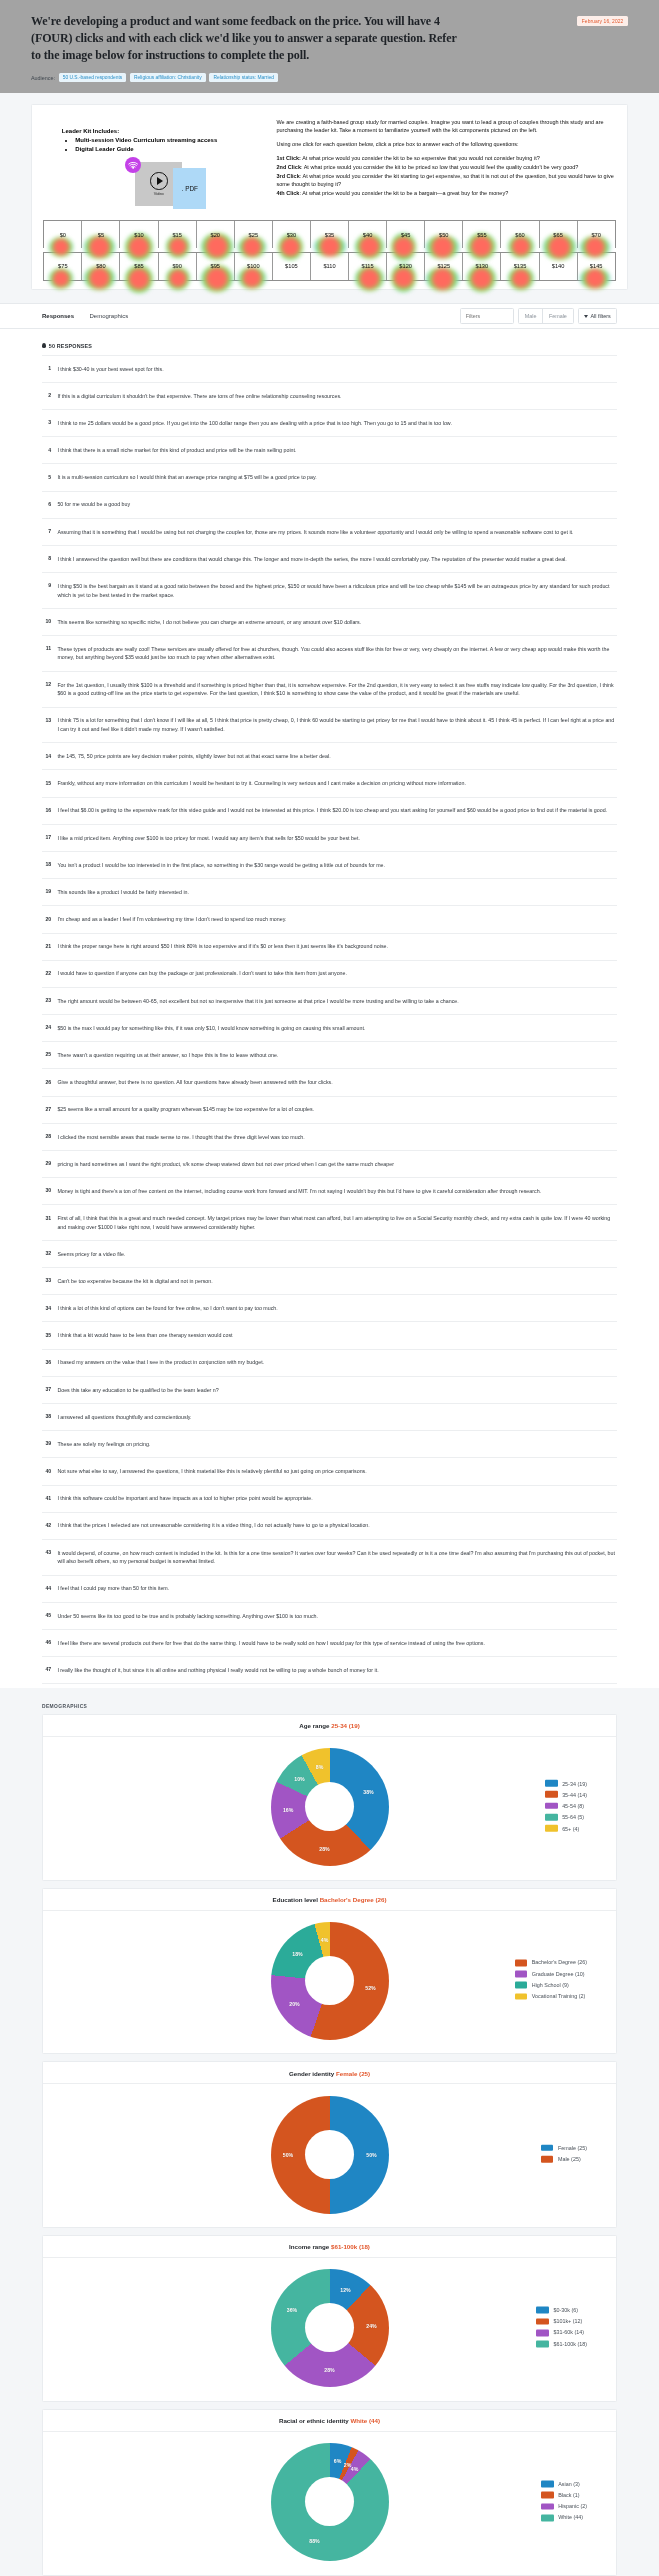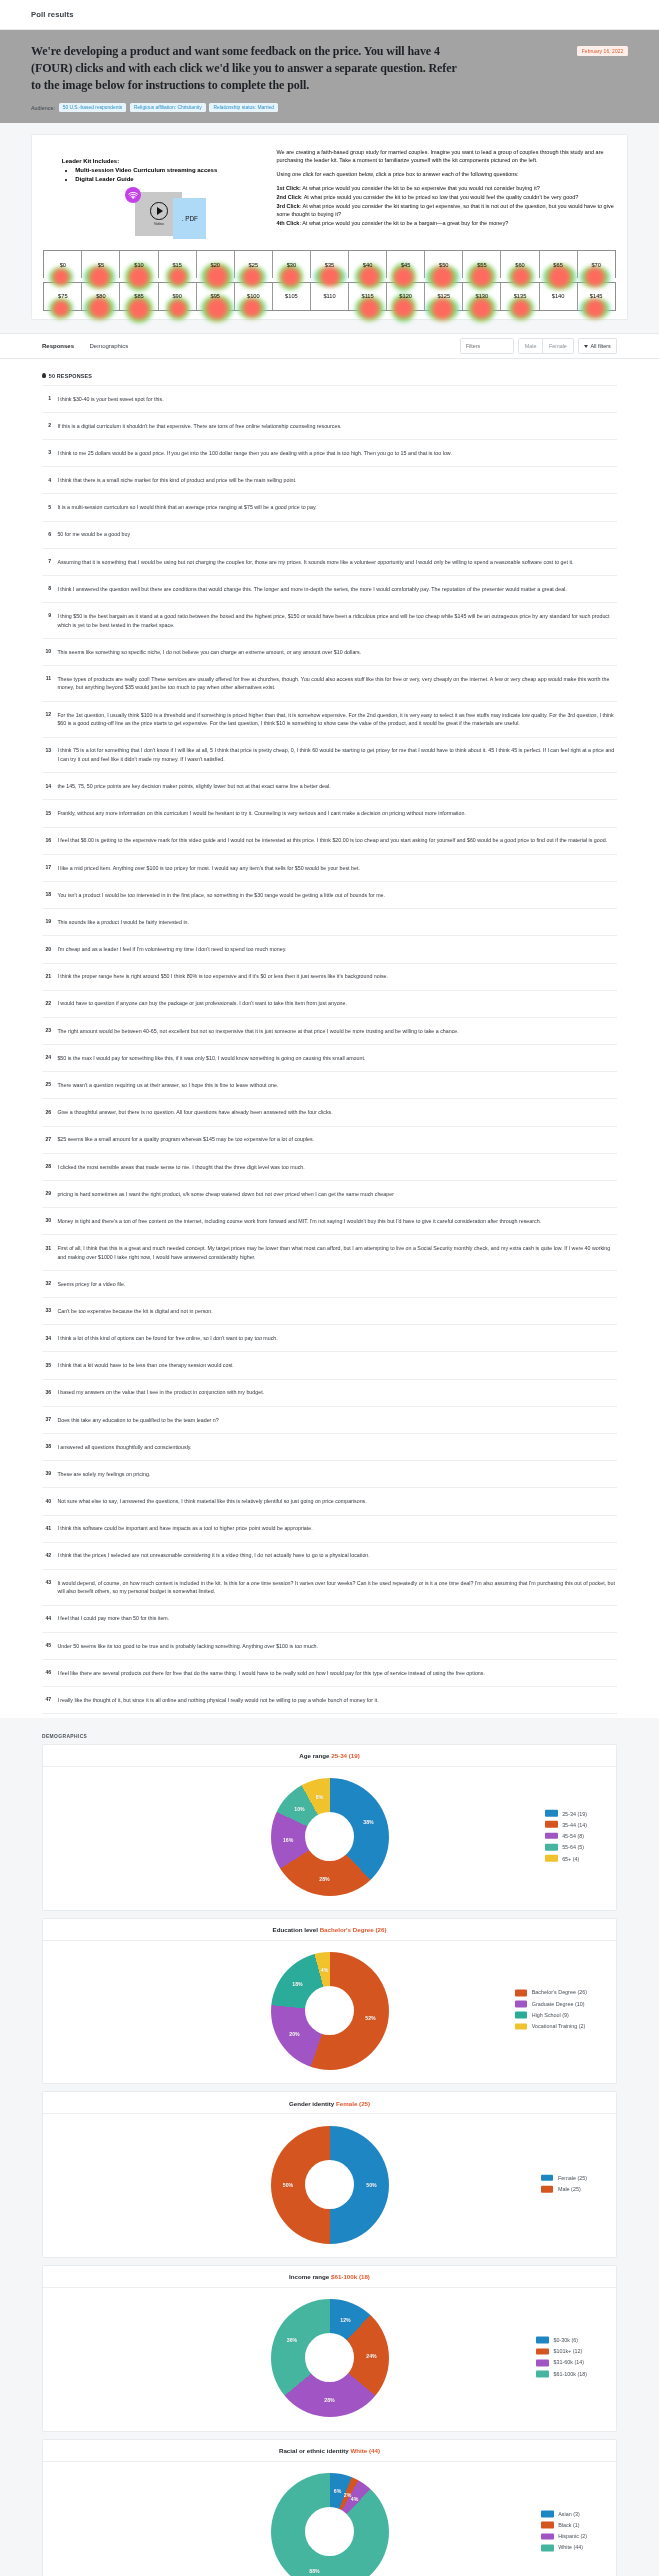--- a/index.html
+++ b/index.html
@@ -199,23 +199,20 @@
   .legend{ position:absolute; right:29px; top:50%; transform:translateY(-50%); }
   .legend-item{ display:flex; align-items:center; gap:4.6px; margin-bottom:4.6px; }
   .legend-sw{ width:12.4px; height:6.7px; border-radius:1px; flex:0 0 12.4px; }
   .legend-text{ font-size:5.4px; color:#4a5159; white-space:nowrap; }
 </style>
 </head>
 <body>
 
 <div class="page">
 
-  <div class="topbar">
-    <div class="topbar-title">Poll results</div>
-  </div>
 
   <div class="hero">
     <div class="hero-row">
       <h1>We're developing a product and want some feedback on the price. You will have 4 (FOUR) clicks and with each click we'd like you to answer a separate question. Refer to the image below for instructions to complete the poll.</h1>
       <div class="date-badge">February 16, 2022</div>
     </div>
     <div class="audience-row">
       <span class="audience-label">Audience:</span>
       <span id="aud-chips" style="display:flex;gap:3.6px;">
           <span class="aud-chip">50 U.S.-based respondents</span>

